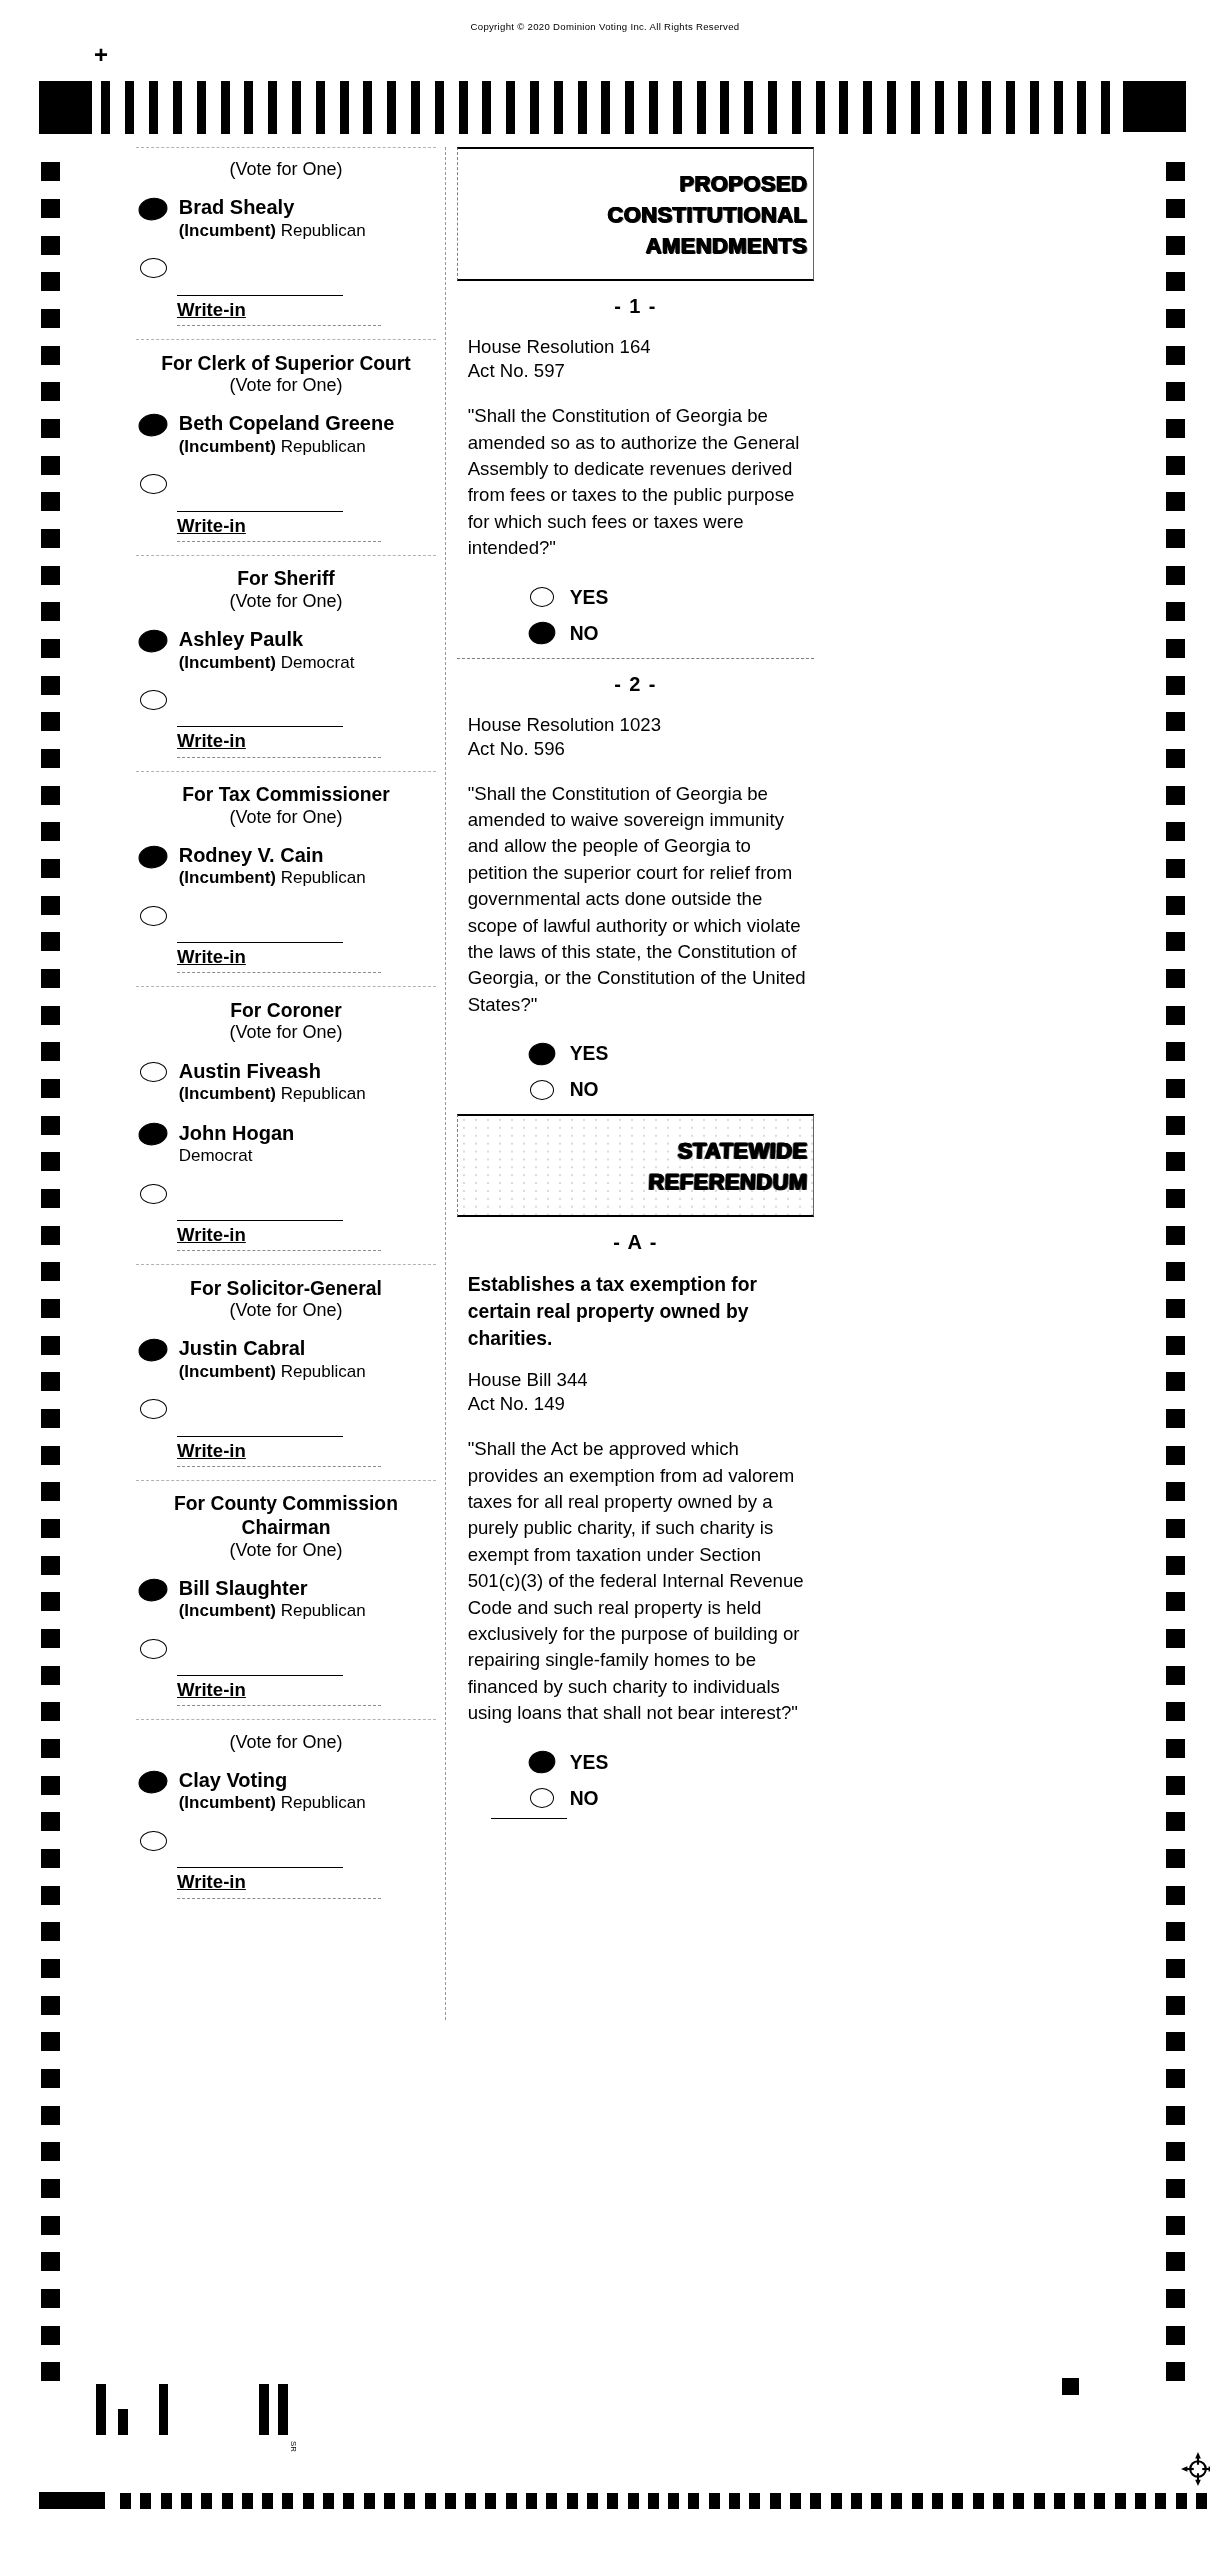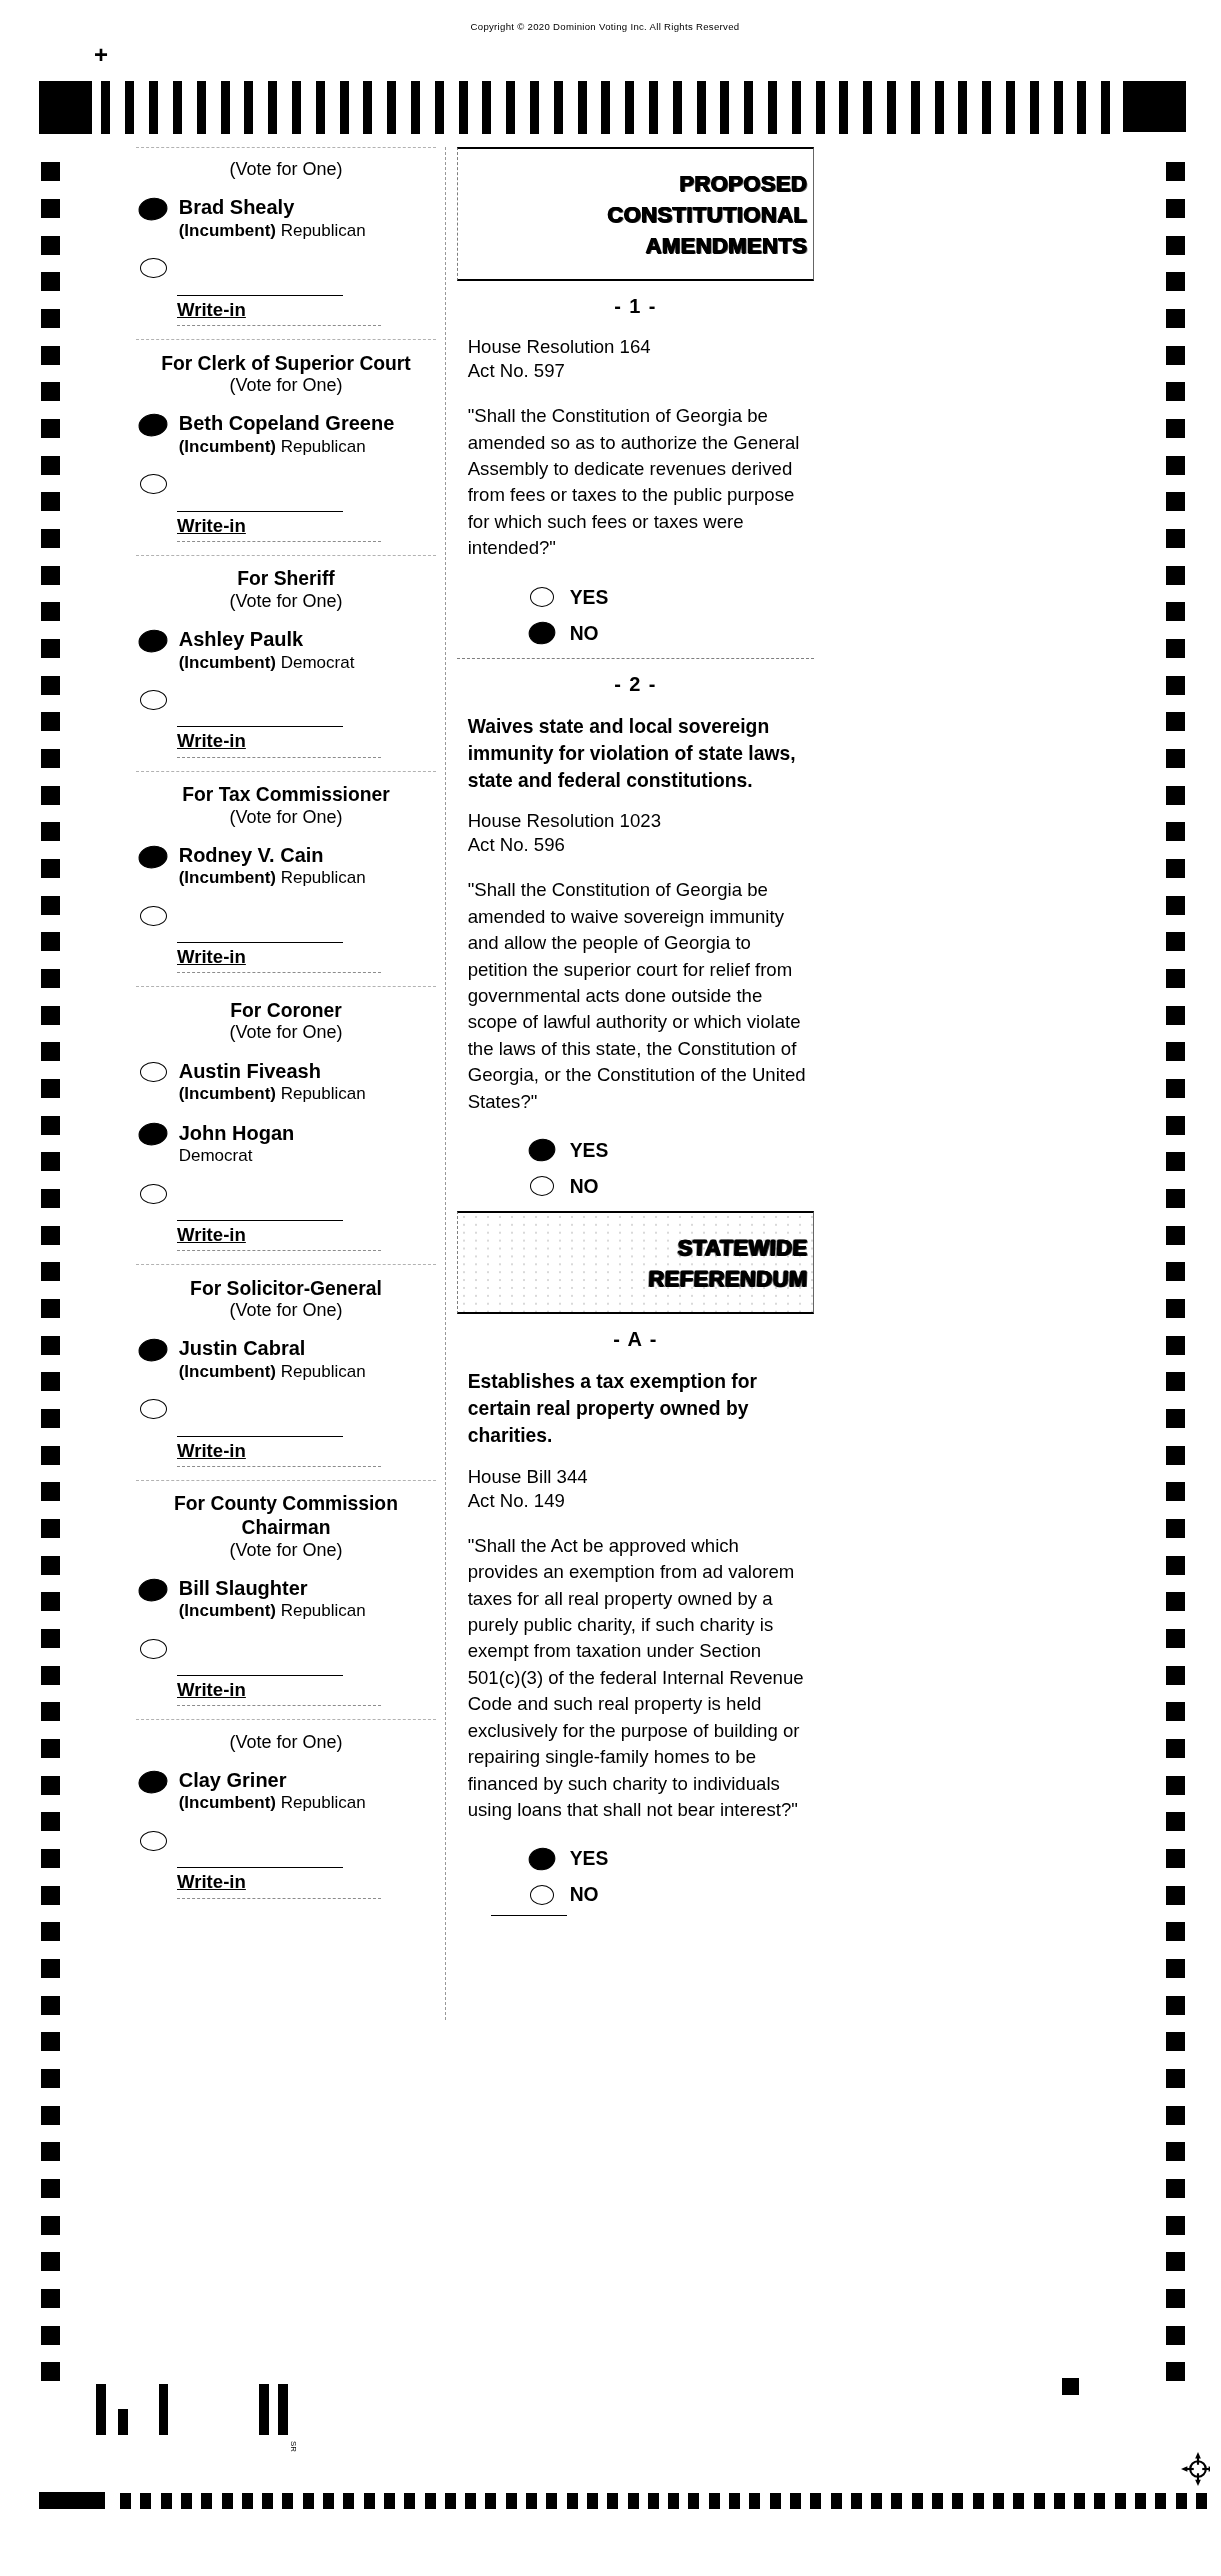--- a/index.html
+++ b/index.html
@@ -204,21 +204,21 @@
         <div class="write-in">
           <div class="write-line"></div>
           <div class="write-label">Write-in</div>
         </div>
       </section>
       <section class="race">
         <div class="race-instruction">(Vote for One)</div>
         <div class="cand">
           <span class="oval filled"></span>
           <div class="cand-text">
-            <div class="cand-name">Clay Griner</div>
+            <div class="cand-name">Clay Voting</div>
             <div class="cand-sub"><span class="inc">(Incumbent) </span><span class="party">Republican</span></div>
           </div>
         </div>
         <div class="write-oval-row"><span class="oval"></span></div>
         <div class="write-in">
           <div class="write-line"></div>
           <div class="write-label">Write-in</div>
         </div>
       </section>
     </div>
@@ -238,21 +238,20 @@
           <span class="opt-label">YES</span>
         </div>
         <div class="opt">
           <span class="oval filled"></span>
           <span class="opt-label">NO</span>
         </div>
         <hr class="dashed-sep">
       </div>
       <div class="measure">
         <div class="measure-number">- 2 -</div>
-        <div class="measure-summary">Waives state and local sovereign immunity for violation of state laws, state and federal constitutions.</div>
         <div class="measure-cite">House Resolution 1023</div>
         <div class="measure-cite">Act No. 596</div>
         <div class="measure-question">"Shall the Constitution of Georgia be amended to waive sovereign immunity and allow the people of Georgia to petition the superior court for relief from governmental acts done outside the scope of lawful authority or which violate the laws of this state, the Constitution of Georgia, or the Constitution of the United States?"</div>
         <div class="opt">
           <span class="oval filled"></span>
           <span class="opt-label">YES</span>
         </div>
         <div class="opt">
           <span class="oval"></span>
           <span class="opt-label">NO</span>

